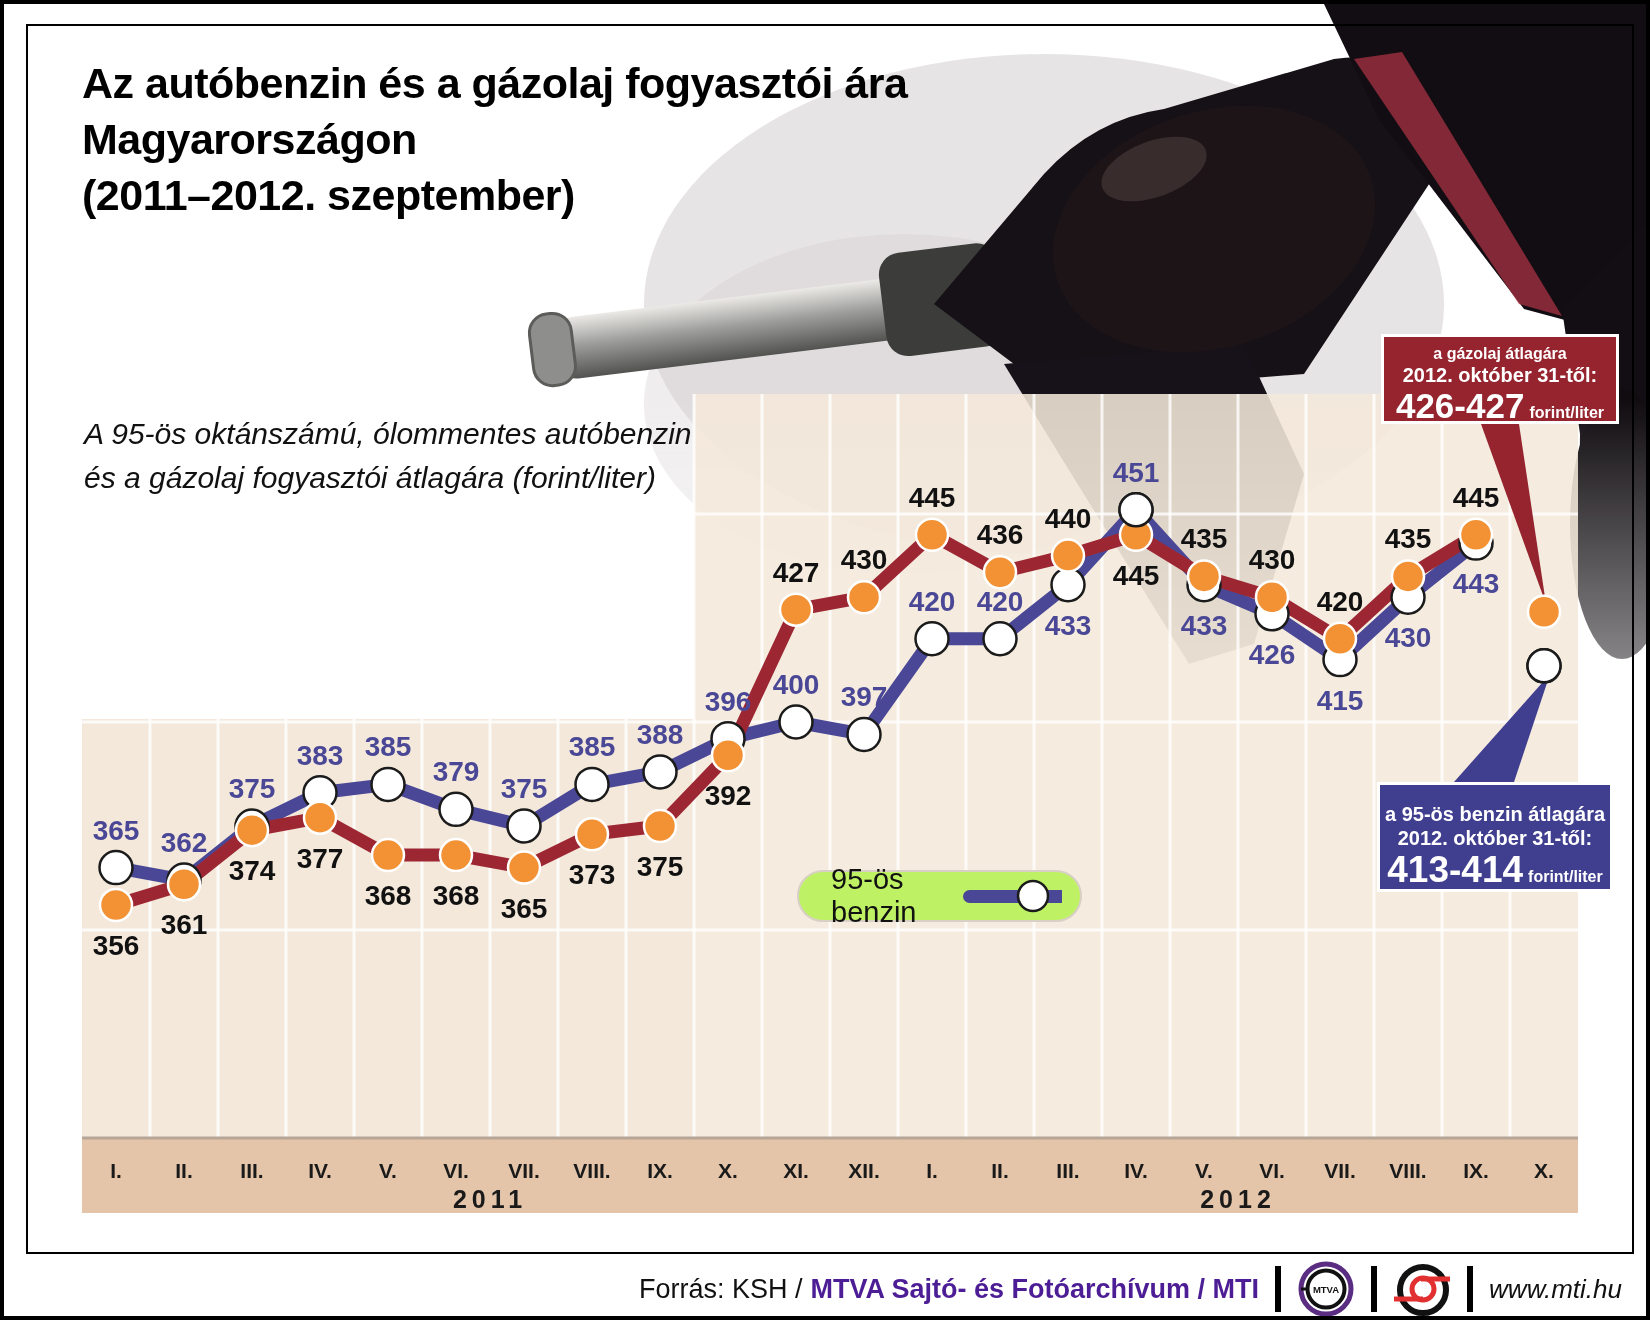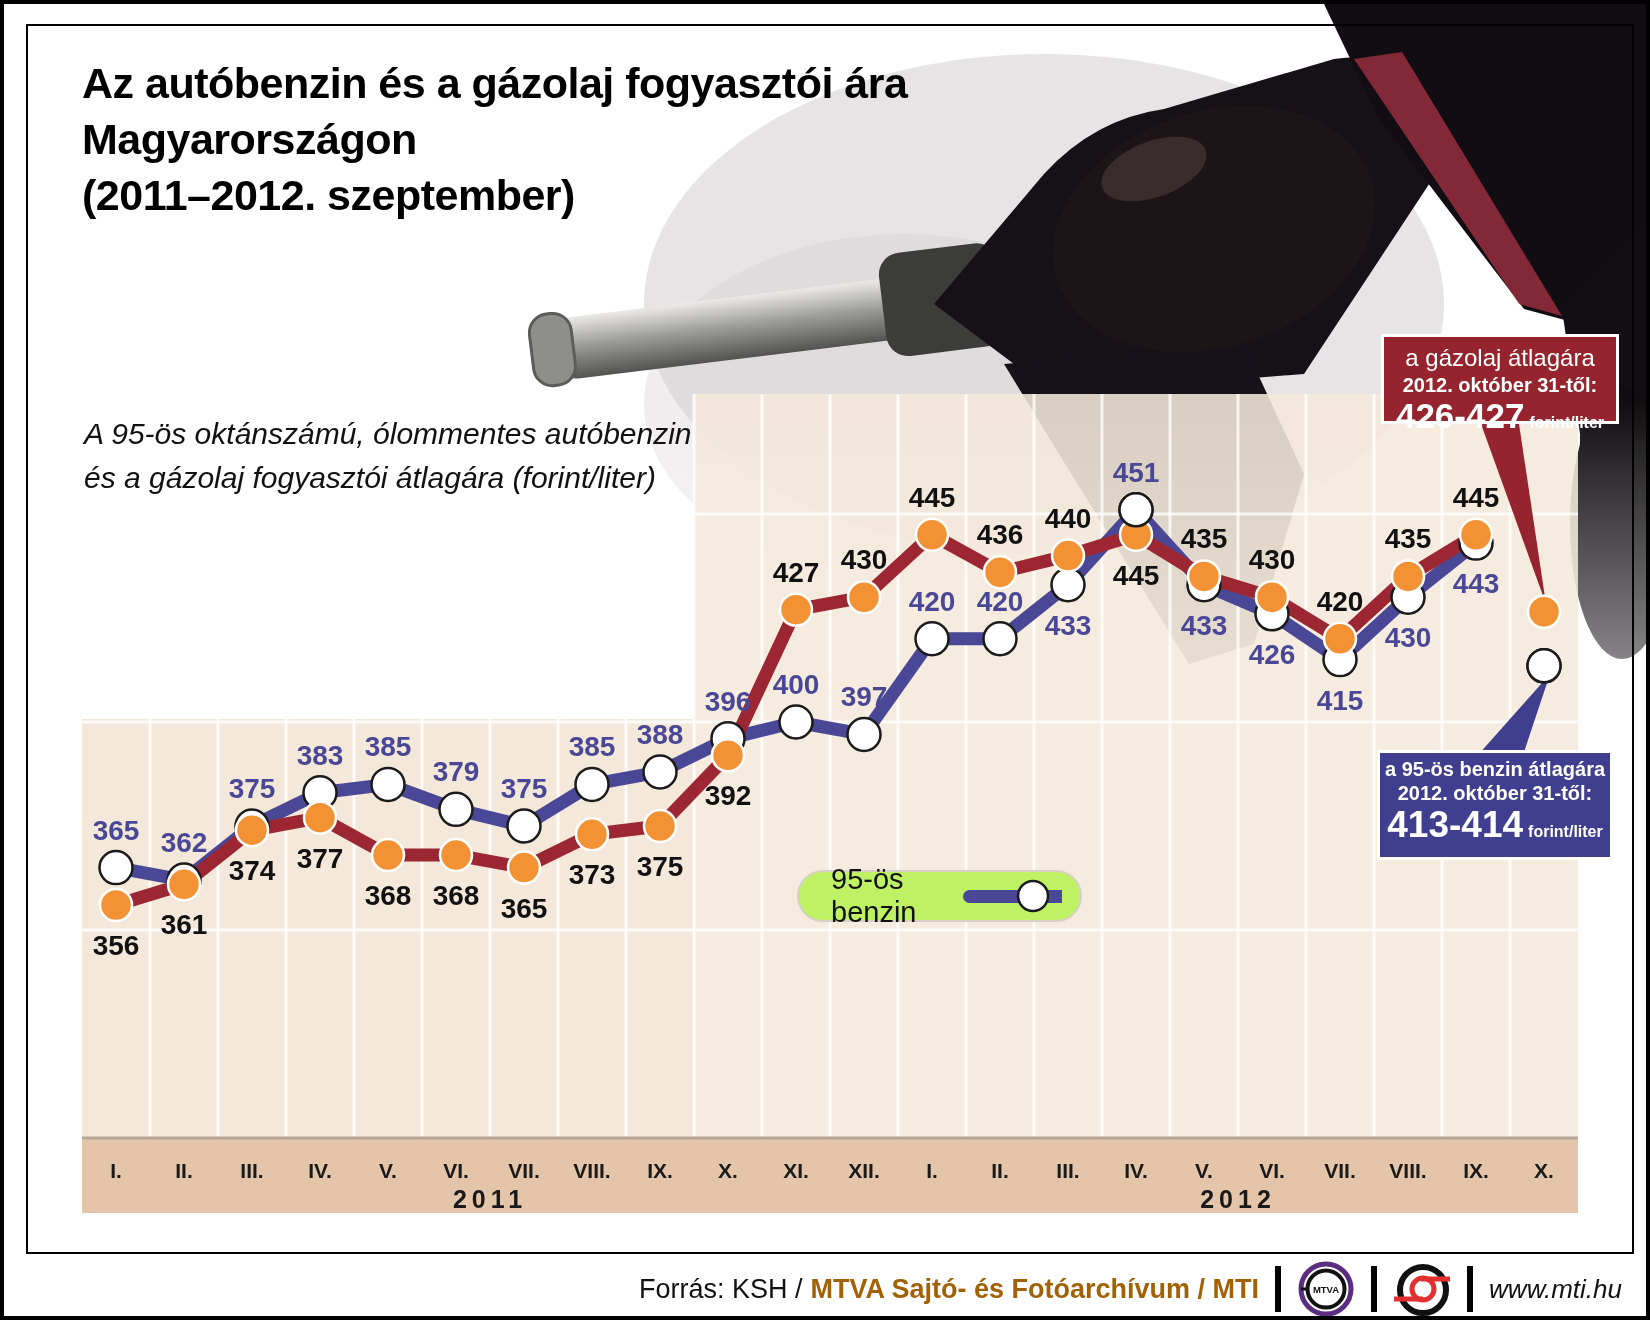--- a/index.html
+++ b/index.html
@@ -14,30 +14,30 @@
          font-size:43px;font-weight:bold;line-height:1.3;color:#000;white-space:pre-line;letter-spacing:-0.5px;}
   .subtitle{position:absolute;left:80px;top:408px;width:640px;z-index:30;
          font-size:30px;font-style:italic;color:#111;line-height:1.45;white-space:pre-line;}
   .legend-pill{position:absolute;z-index:12;background:#bef264;border:2px solid #d8d0c4;border-radius:28px;
          display:flex;align-items:center;justify-content:space-between;padding:0 18px 0 32px;box-sizing:border-box;}
   .legend-pill .lbl{font-size:29px;color:#111;}
   #legend-benzin{left:793px;top:866px;width:285px;height:52px;}
   #legend-gazolaj{left:845px;top:937px;width:237px;height:51px;}
   .callout{position:absolute;z-index:20;border:3px solid #fff;color:#fff;text-align:center;
            box-sizing:border-box;padding-top:7px;}
-  .callout .c1{font-size:24px;font-weight:normal;line-height:1.2;}
+  .callout .c1{font-size:16px;font-weight:bold;line-height:1.2;}
   .callout .c2{font-size:20px;font-weight:bold;line-height:1.2;}
   .callout .val{font-size:35px;font-weight:bold;line-height:1.1;}
   .callout .unit{font-size:16px;font-weight:bold;margin-left:5px;}
   #callout-gazolaj{left:1377px;top:330px;width:238px;height:90px;}
-  #callout-benzin{left:1373px;top:746px;width:236px;height:110px;padding-top:4px;}
+  #callout-benzin{left:1373px;top:778px;width:236px;height:110px;padding-top:17px;}
   .footer{position:absolute;right:24px;top:1256px;height:58px;z-index:30;
           display:flex;align-items:center;gap:16px;}
   .footer .src-i{font-size:27px;color:#111;}
-  .footer .src-b{font-size:27px;font-weight:bold;color:#a16207;margin-left:8px;}
+  .footer .src-b{font-size:27px;font-weight:bold;color:#4c1d95;margin-left:8px;}
   .footer .sep{width:6px;height:46px;background:#000;}
   .footer .site{font-size:26px;font-style:italic;color:#111;}
   .logo{position:relative;width:58px;height:58px;}
 </style>
 </head>
 <body>
 
 <div class="page">
 
   <svg id="photo-svg" width="1650" height="1320" viewBox="0 0 1650 1320">

